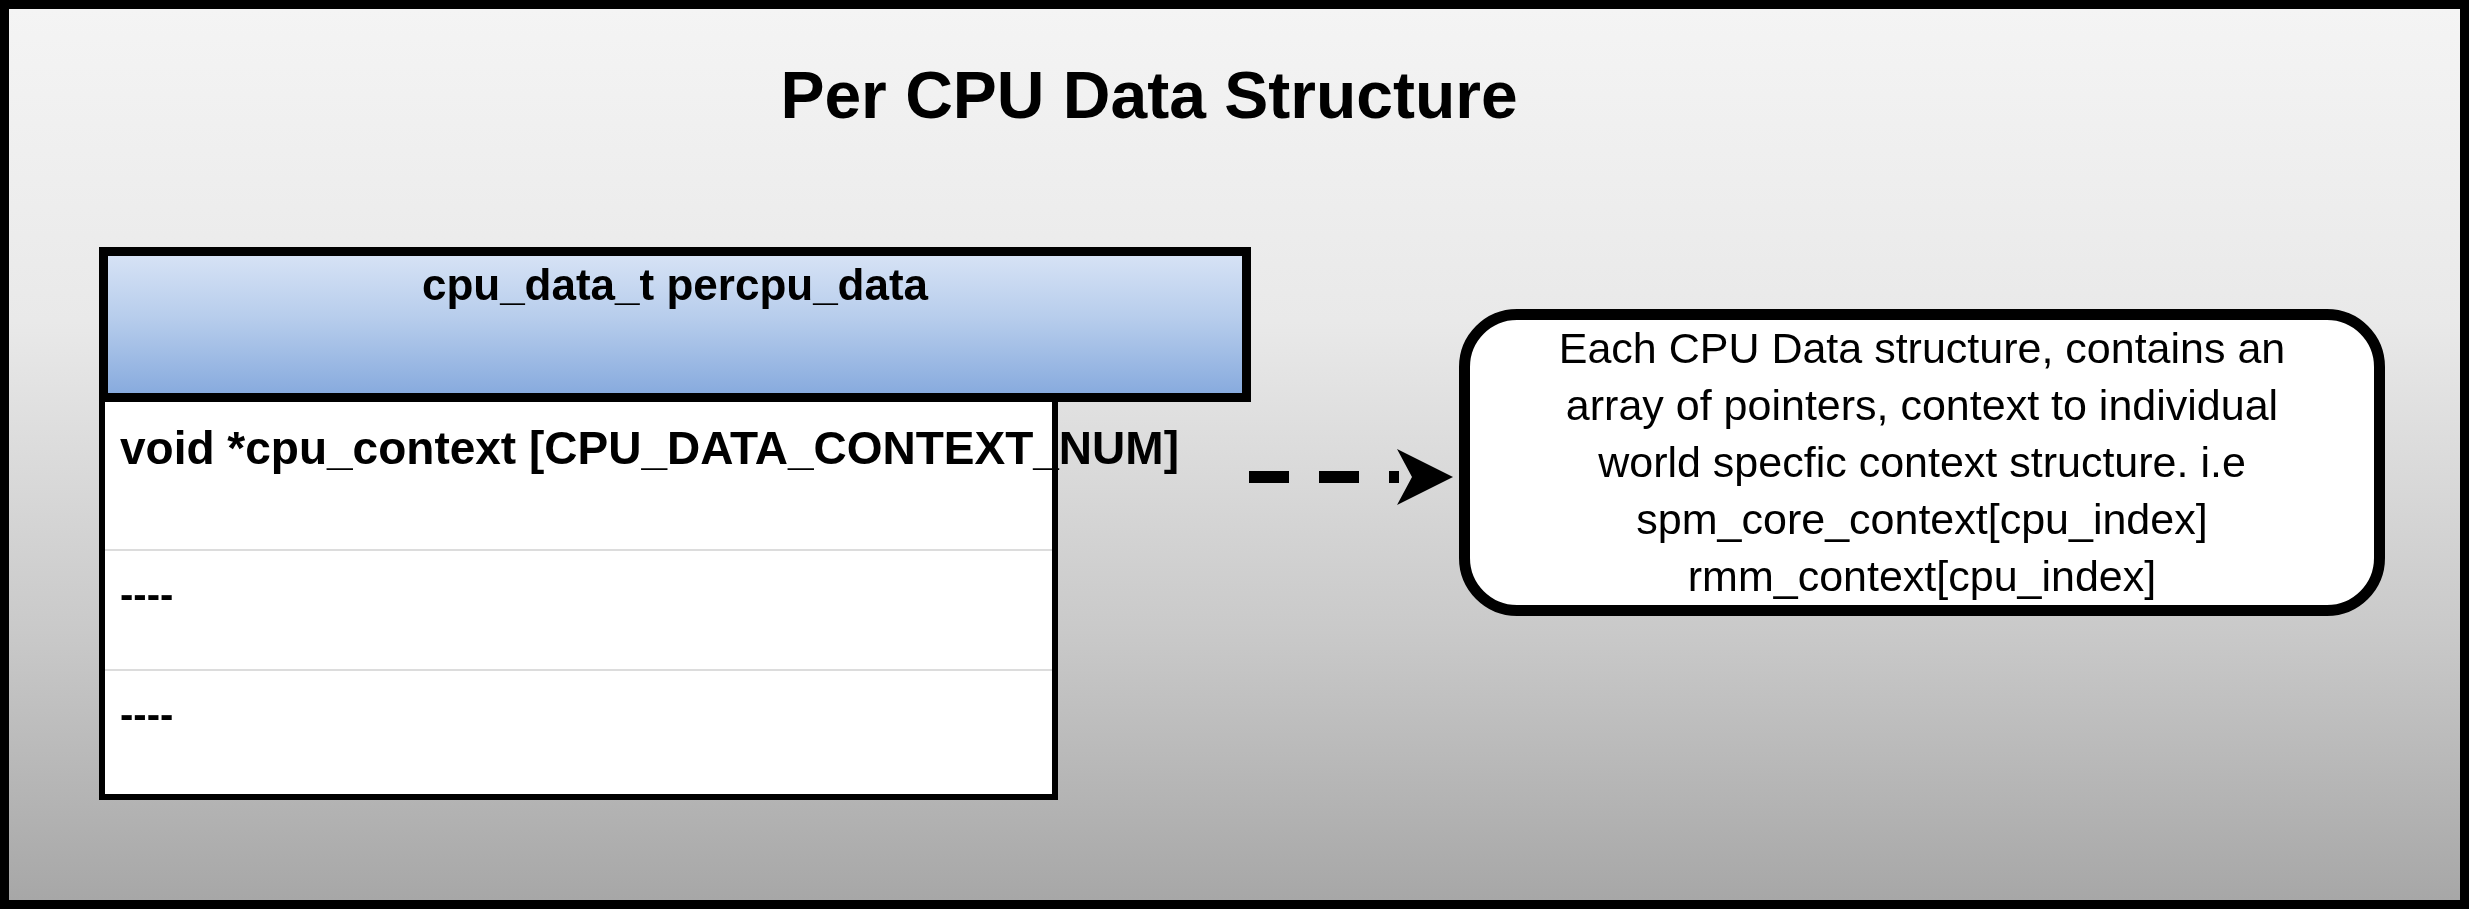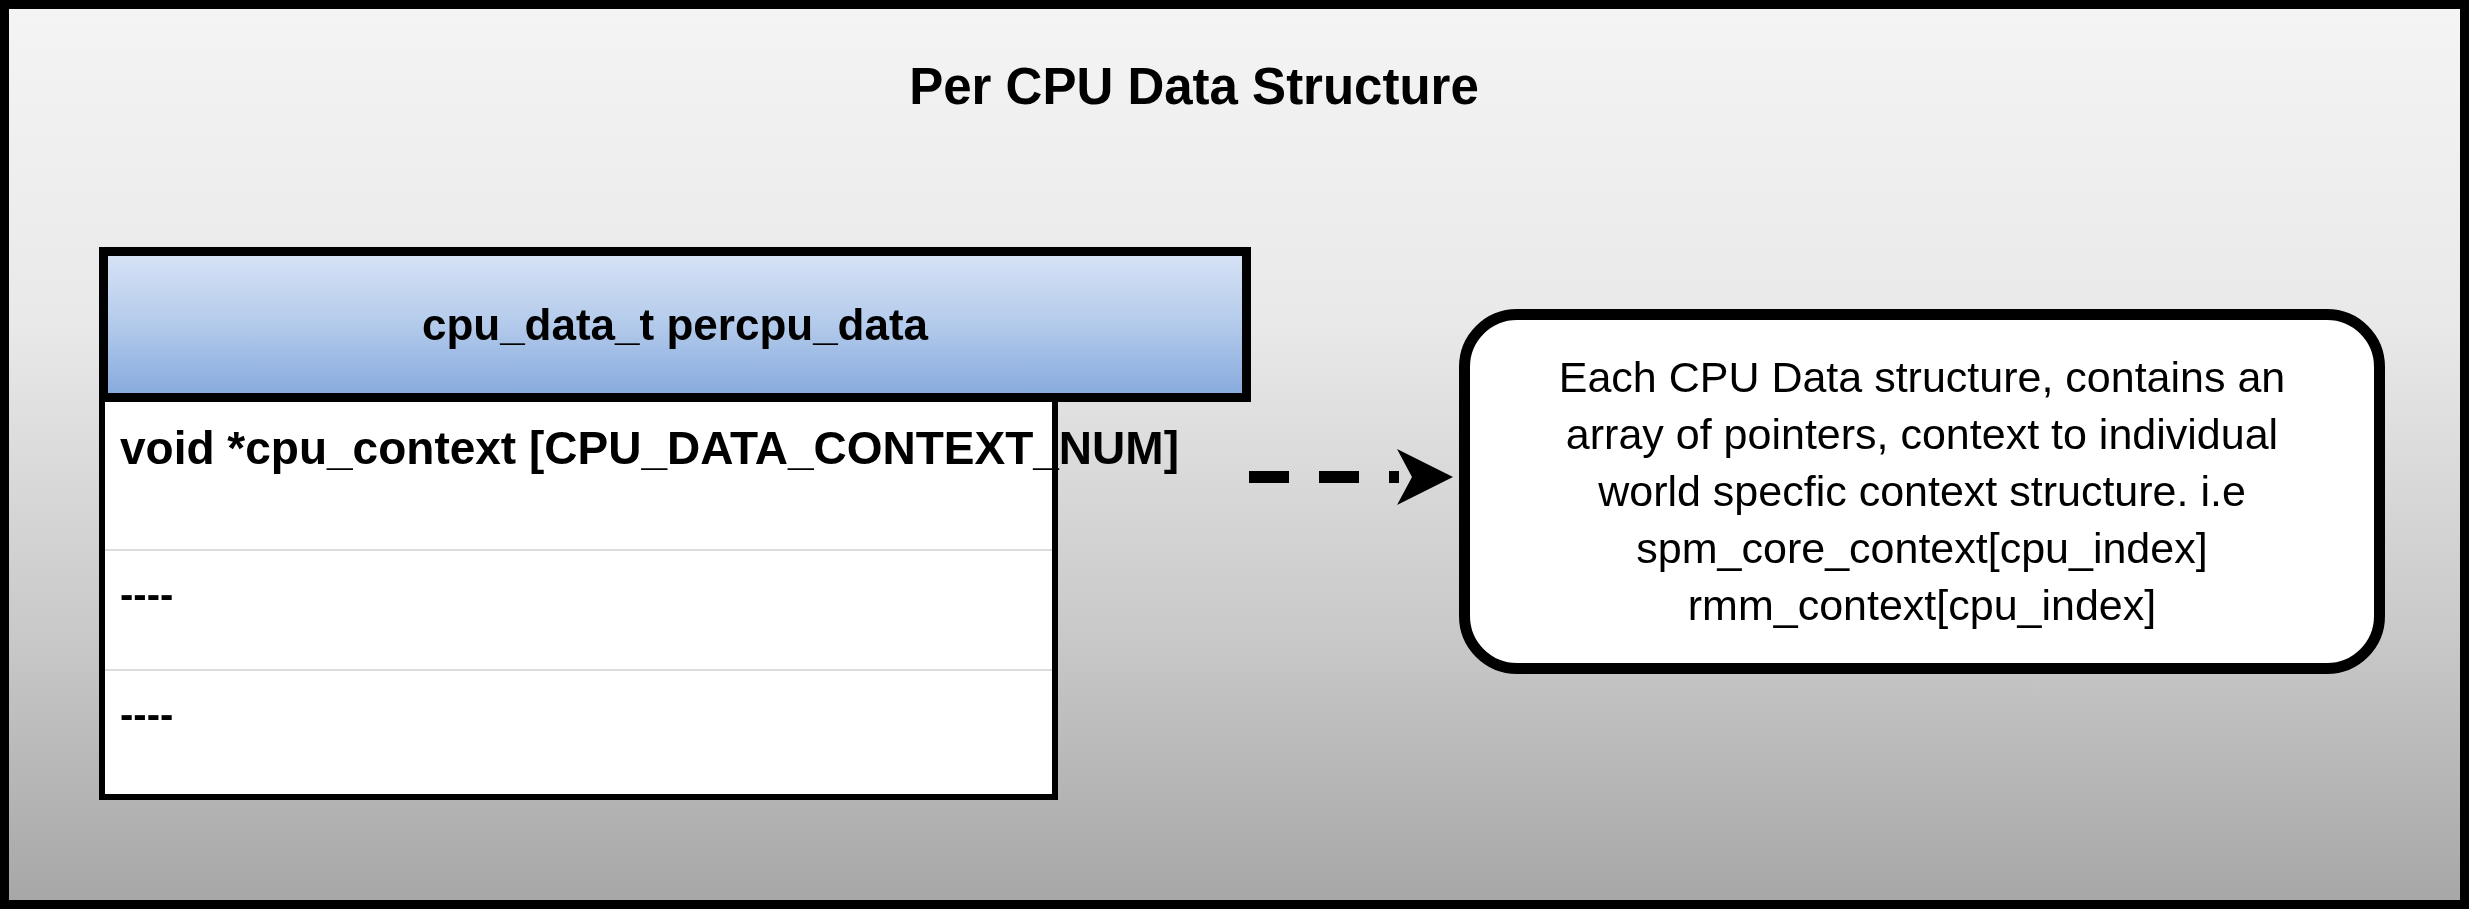--- a/index.html
+++ b/index.html
@@ -15,42 +15,41 @@
     box-sizing: border-box;
     border: 9px solid #000000;
     background: linear-gradient(180deg, #f4f4f4 0%, #e9e9e9 35%, #c9c9c9 70%, #a7a7a7 100%);
     overflow: hidden;
   }
   .title {
     position: absolute;
     top: 48px;
     left: 1140px;
     transform: translateX(-50%);
-    font-size: 51px;
+    font-size: 66px;
     font-weight: bold;
     color: #000000;
     white-space: nowrap;
-    margin-left: 45px;
   }
   
   .struct-table {
     position: absolute;
     left: 90px;
     top: 238px;
     width: 1152px;
   }
   .struct-header {
     box-sizing: border-box;
     width: 1152px;
     height: 155px;
     border: 9px solid #000000;
     background: linear-gradient(180deg, #d6e2f5 0%, #b7cdec 45%, #88abde 100%);
     display: flex;
     flex-direction: column;
-    justify-content: center;
+    justify-content: flex-start;
     align-items: center;
     text-align: center;
     font-size: 44px;
     font-weight: bold;
     line-height: 57px;
     color: #000000;
   }
   .struct-body {
     box-sizing: border-box;
     width: 959px;
@@ -90,21 +89,21 @@
     top: 430px;
     width: 212px;
     height: 76px;
   }
   
   .callout {
     position: absolute;
     left: 1450px;
     top: 300px;
     width: 926px;
-    height: 365px;
+    height: 307px;
     box-sizing: border-box;
     background: #ffffff;
     border: 11px solid #000000;
     border-radius: 58px;
     display: flex;
     flex-direction: column;
     justify-content: center;
     align-items: center;
     text-align: center;
     font-size: 43px;

